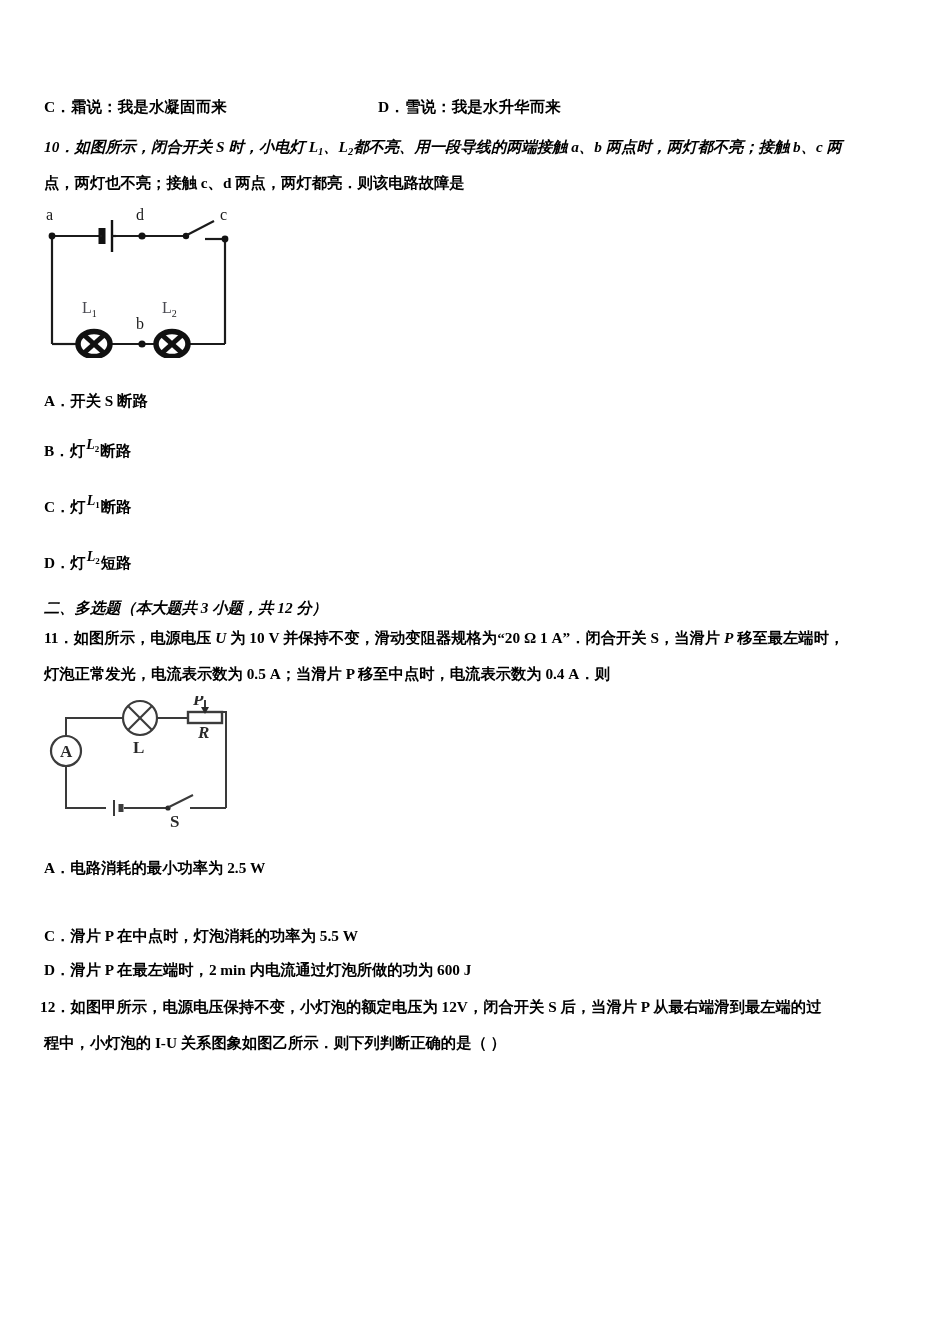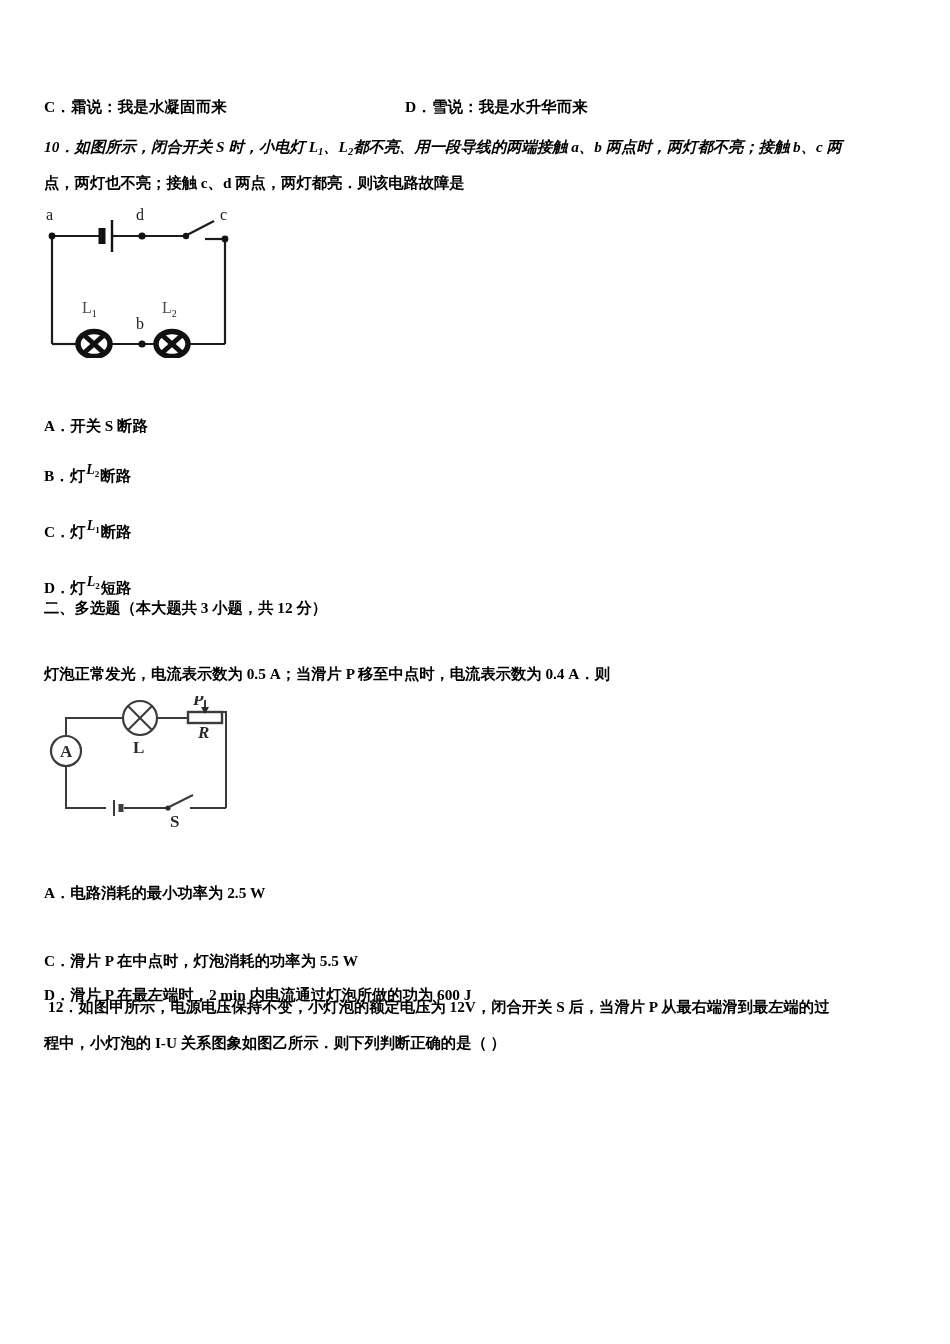--- a/index.html
+++ b/index.html
@@ -38,21 +38,20 @@
     line-height: 20px;
     font-weight: bold;
     white-space: nowrap;
   }
   .opt {
     position: absolute;
     font-size: 15.3px;
     line-height: 20px;
     font-weight: bold;
     white-space: nowrap;
-    margin-top: 25px;
   }
   .opt .lbl {
     display: inline-block;
     min-width: 26px;
   }
   .sec-head {
     position: absolute;
     font-size: 15.3px;
     font-weight: bold;
     white-space: nowrap;
@@ -162,21 +161,21 @@
     stroke: #3c3c3c;
     stroke-width: 2.2;
   }
 </style>
 </head>
 <body>
 
 <div class="page">
 
   <div class="line" style="left:44px; top:97px;">C．霜说：我是水凝固而来</div>
-  <div class="line" style="left:378px; top:97px;margin-left:27px;">D．雪说：我是水升华而来</div>
+  <div class="line" style="left:378px; top:97px;">D．雪说：我是水升华而来</div>
 
   <div class="body-line" style="left:44px; top:137px;font-style:italic;">
     <span>10．如图所示，闭合开关 S 时，小电灯 L</span><span class="subn">1</span><span>、L</span><span class="subn">2</span><span>都不亮、用一段导线的两端接触 a、b 两点时，两灯都不亮；接触 b、c 两</span>
   </div>
   <div class="body-line" style="left:44px; top:173px;">点，两灯也不亮；接触 c、d 两点，两灯都亮．则该电路故障是</div>
 
   <div class="figure" style="left:38px; top:198px;">
     <svg width="210" height="160" viewBox="0 0 210 160">
 
       <path class="wire" d="M14,38 L62,38"></path>
@@ -235,22 +234,25 @@
   </div>
 
   <div class="opt" style="left:44px; top:497px;">
     <span class="lbl">C．</span><span>灯</span><span class="supvar"><span>L</span><sub>1</sub></span><span>断路</span>
   </div>
 
   <div class="opt" style="left:44px; top:553px;">
     <span class="lbl">D．</span><span>灯</span><span class="supvar"><span>L</span><sub>2</sub></span><span>短路</span>
   </div>
 
-  <div class="sec-head" style="left:44px; top:598px;">二、多选题（本大题共 3 小题，共 12 分）</div>
-
+  <div class="sec-head" style="left:44px; top:598px;font-style:italic;">二、多选题（本大题共 3 小题，共 12 分）</div>
+
+  <div class="body-line" style="left:44px; top:628px;">
+    <span>11．如图所示，电源电压 </span><span class="ital">U</span><span> 为 10 V 并保持不变，滑动变阻器规格为“20 Ω  1 A”．闭合开关 S，当滑片 </span><span class="ital">P</span><span> 移至最左端时，</span>
+  </div>
   <div class="body-line" style="left:44px; top:664px;">灯泡正常发光，电流表示数为 0.5 A；当滑片 P 移至中点时，电流表示数为 0.4 A．则</div>
 
   <div class="figure" style="left:38px; top:696px;">
     <svg width="200" height="135" viewBox="0 0 200 135">
 
       <path class="wire-thin" d="M28,40 L28,22 L84,22"></path>
       <path class="wire-thin" d="M120,22 L150,22"></path>
 
       <path class="wire-thin" d="M178,16 L188,16 L188,112"></path>
 
@@ -285,16 +287,16 @@
   <div class="opt" style="left:44px; top:858px;">
     <span class="lbl">A．</span><span>电路消耗的最小功率为 2.5 W</span>
   </div>
   <div class="opt" style="left:44px; top:926px;">
     <span class="lbl">C．</span><span>滑片 P 在中点时，灯泡消耗的功率为 5.5 W</span>
   </div>
   <div class="opt" style="left:44px; top:960px;">
     <span class="lbl">D．</span><span>滑片 P 在最左端时，2 min 内电流通过灯泡所做的功为 600 J</span>
   </div>
 
-  <div class="body-line" style="left:48px; top:997px;">12．如图甲所示，电源电压保持不变，小灯泡的额定电压为 12V，闭合开关 S 后，当滑片 P 从最右端滑到最左端的过</div>
+  <div class="body-line" style="left:40px; top:997px;">12．如图甲所示，电源电压保持不变，小灯泡的额定电压为 12V，闭合开关 S 后，当滑片 P 从最右端滑到最左端的过</div>
   <div class="body-line" style="left:44px; top:1033px;">程中，小灯泡的 I‑U 关系图象如图乙所示．则下列判断正确的是（ ）</div>
 
 </div>
 
 </body></html>

